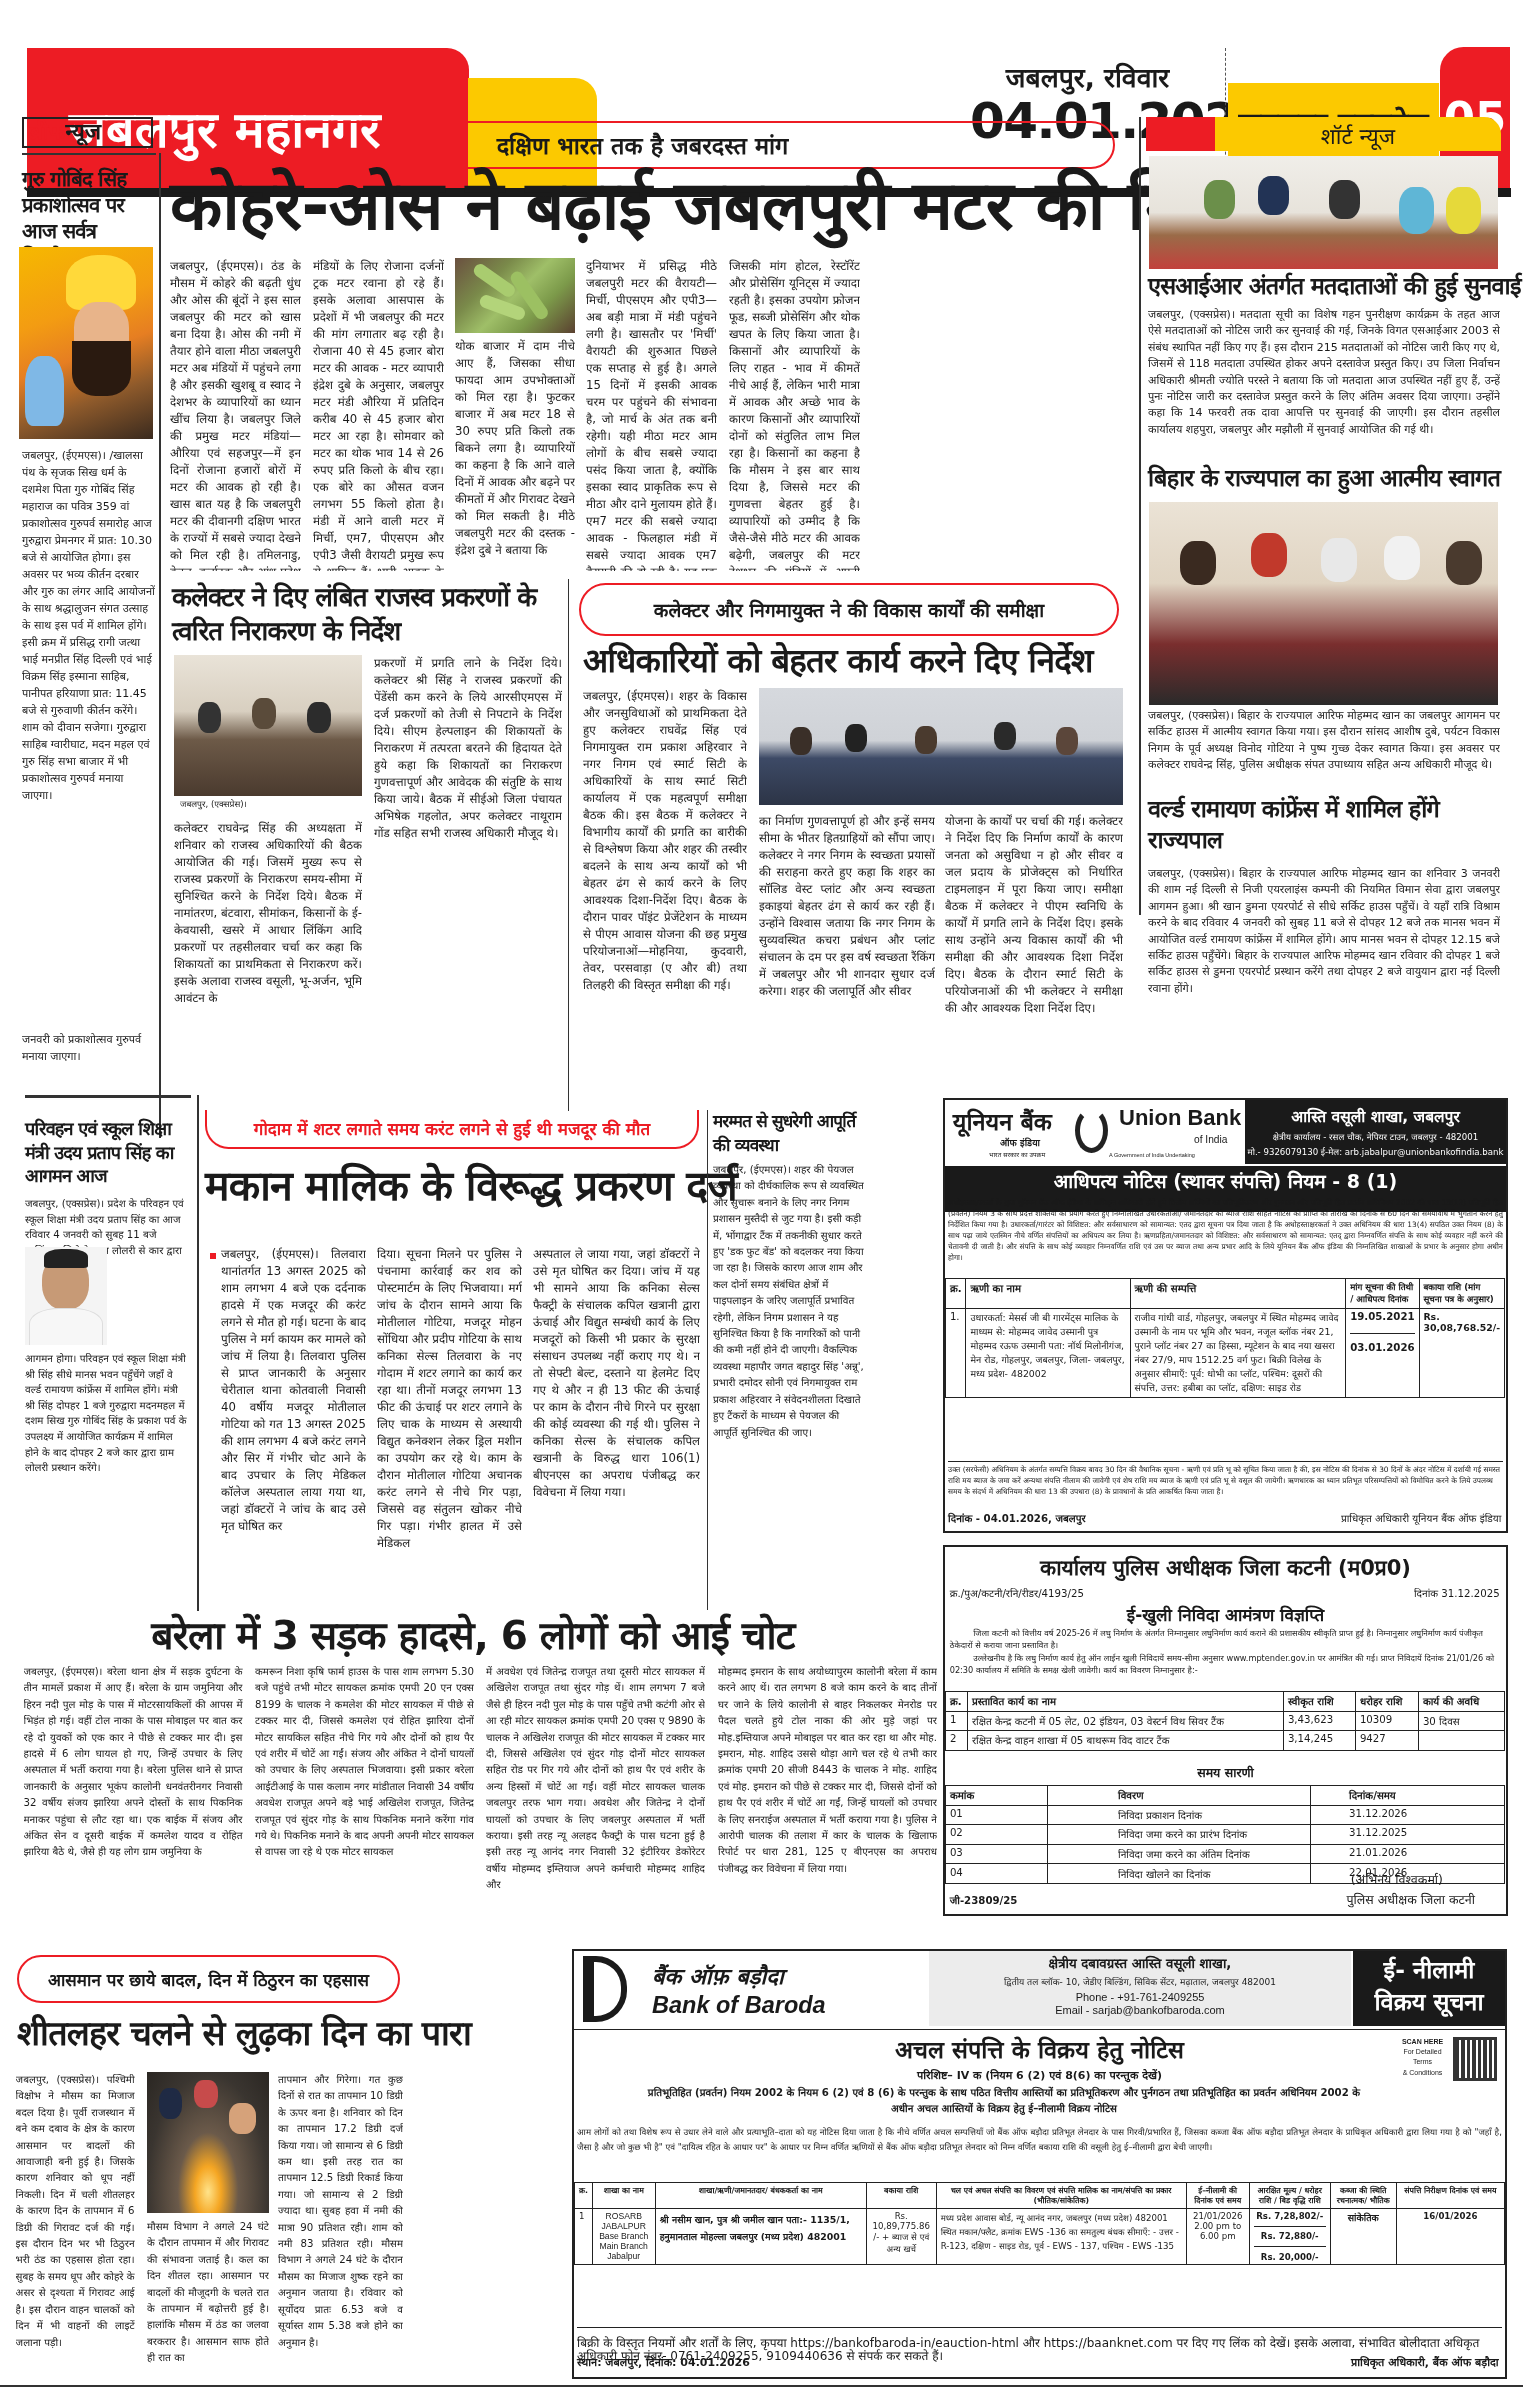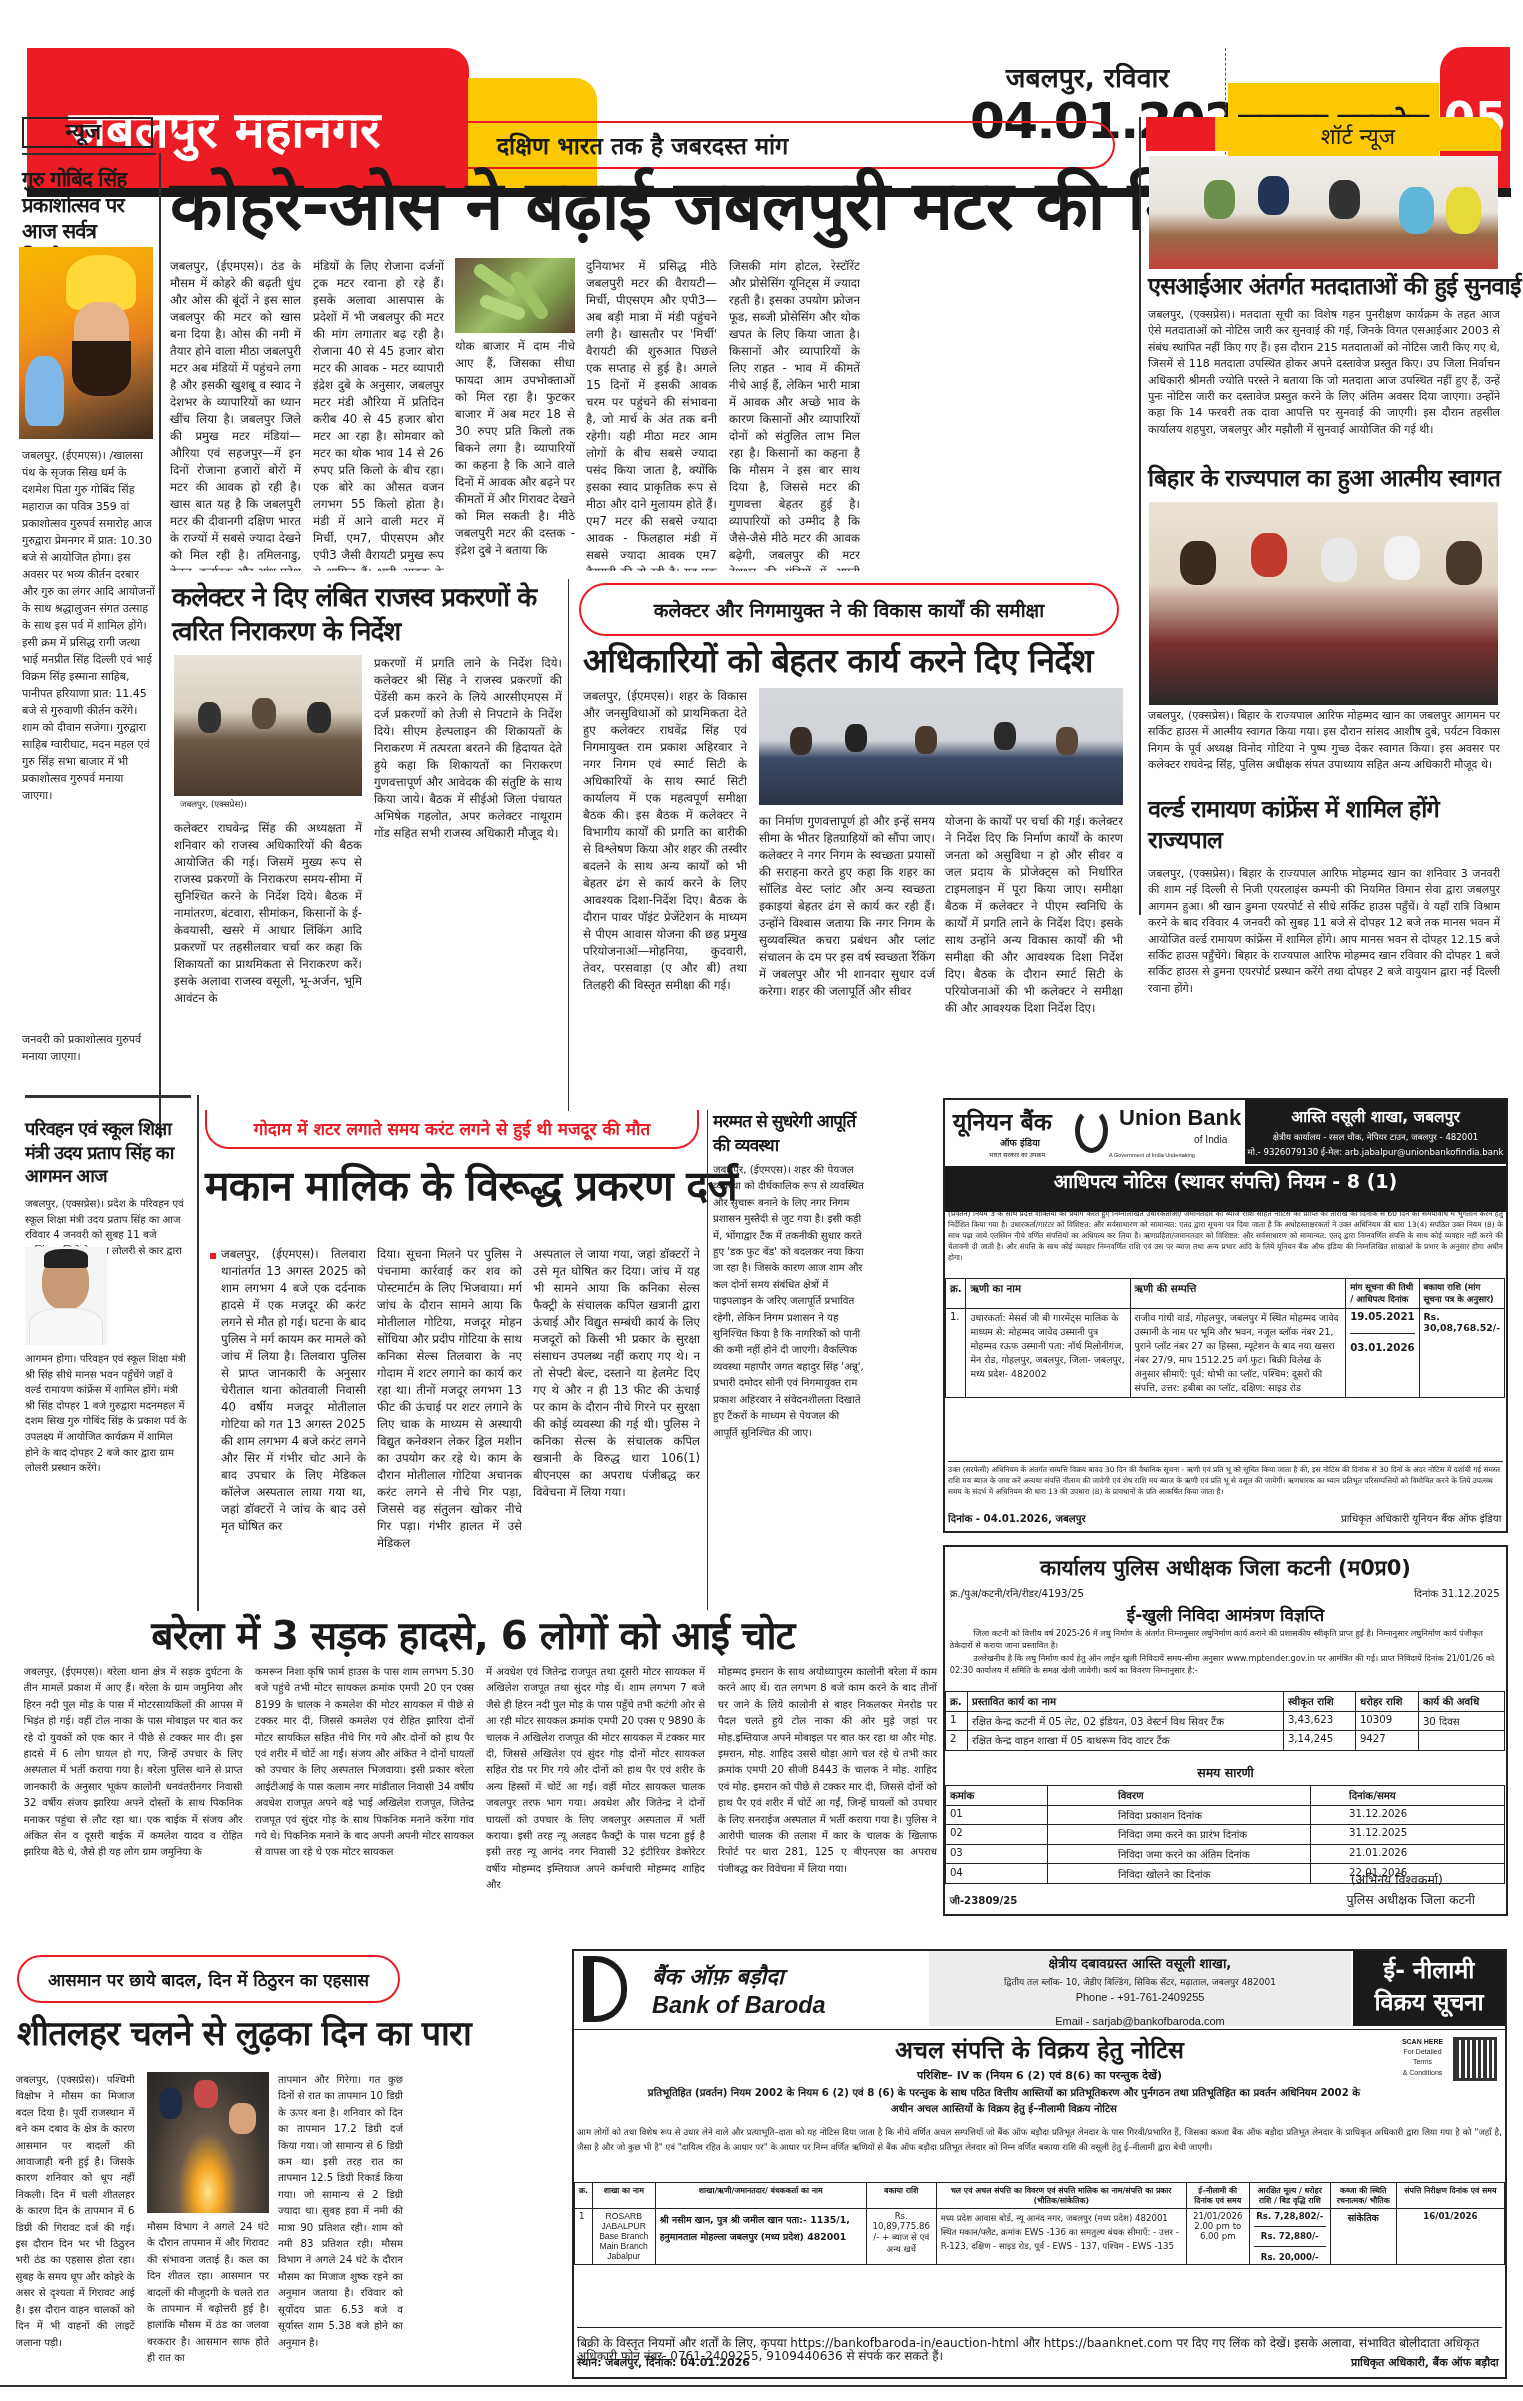--- a/index.html
+++ b/index.html
@@ -280,21 +280,21 @@
 <div class="ad" style="left:572px;top:1949px;width:935px;height:430px">
   <div style="position:absolute;left:0;top:0;width:352px;height:75px;background:#fff">
     <div style="position:absolute;left:9.4px;top:4.7px;width:44px;height:66px;border:6.3px solid #1a1a1a;border-left-width:11px;border-radius:0 31px 31px 0"></div>
     <div style="position:absolute;left:78px;top:9.4px;font-size:22px;font-weight:bold;font-style:italic">बैंक ऑफ़ बड़ौदा</div>
     <div style="position:absolute;left:78px;top:41px;font-size:23.5px;font-weight:bold;font-style:italic;font-family:'Liberation Sans',sans-serif">Bank of Baroda</div>
   </div>
   <div style="position:absolute;left:355px;top:0;width:422px;height:75px;background:#ececec;text-align:center">
     <div style="font-size:13.3px;font-weight:bold;margin-top:3.1px">क्षेत्रीय दबावग्रस्त आस्ति वसूली शाखा,</div>
     <div style="font-size:9px;margin-top:3.1px">द्वितीय तल ब्लॉक- 10, जेडीए बिल्डिंग, सिविक सेंटर, मढ़ाताल, जबलपुर 482001</div>
     <div style="font-size:11px;margin-top:3.1px;font-family:'Liberation Sans',sans-serif">Phone - +91-761-2409255</div>
-    <div style="font-size:11px;margin-top:12px;font-family:'Liberation Sans',sans-serif">Email - sarjab@bankofbaroda.com</div>
+    <div style="font-size:11px;margin-top:1px;font-family:'Liberation Sans',sans-serif">Email - sarjab@bankofbaroda.com</div>
   </div>
   <div style="position:absolute;left:779px;top:0;right:0;height:75px;background:#1a1a1a;color:#fff;text-align:center">
     <div style="font-size:23.5px;font-weight:bold;margin-top:1.6px">ई- नीलामी</div>
     <div style="font-size:23.5px;font-weight:bold">विक्रय सूचना</div>
   </div>
   <div style="position:absolute;left:0;right:0;top:78px;text-align:center;font-size:23.5px;font-weight:bold;border-top:1.6px solid #222;padding-top:3.1px">अचल संपत्ति के विक्रय हेतु नोटिस</div>
   <div style="position:absolute;left:0;right:0;top:116px;text-align:center;font-size:11px;font-weight:bold">परिशिष्ट– IV क (नियम 6 (2) एवं 8(6) का परन्तुक देखें)</div>
   <div style="position:absolute;left:70px;right:141px;top:134px;text-align:center;font-size:10.2px;font-weight:bold;line-height:15.6px">प्रतिभूतिहित (प्रवर्तन) नियम 2002 के नियम 6 (2) एवं 8 (6) के परन्तुक के साथ पठित वित्तीय आस्तियों का प्रतिभूतिकरण और पुर्नगठन तथा प्रतिभूतिहित का प्रवर्तन अधिनियम 2002 के अधीन अचल आस्तियों के विक्रय हेतु ई–नीलामी विक्रय नोटिस</div>
   <div style="position:absolute;right:55px;top:86px;width:55px;text-align:center;font-size:7px;line-height:10.2px;font-family:'Liberation Sans',sans-serif">
     <div style="font-weight:bold">SCAN HERE</div>

